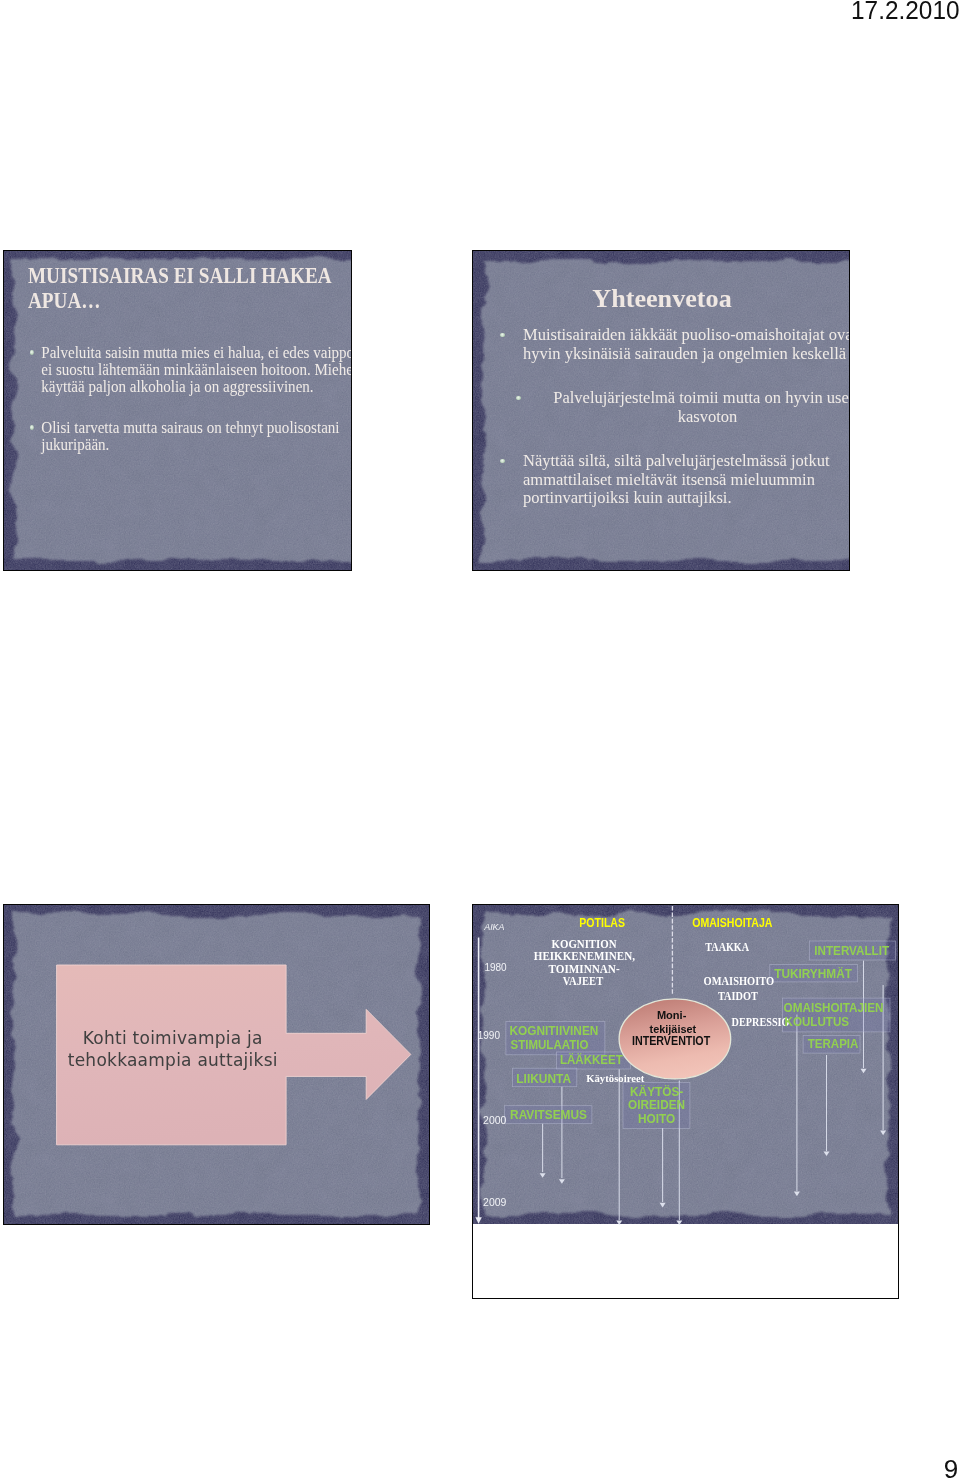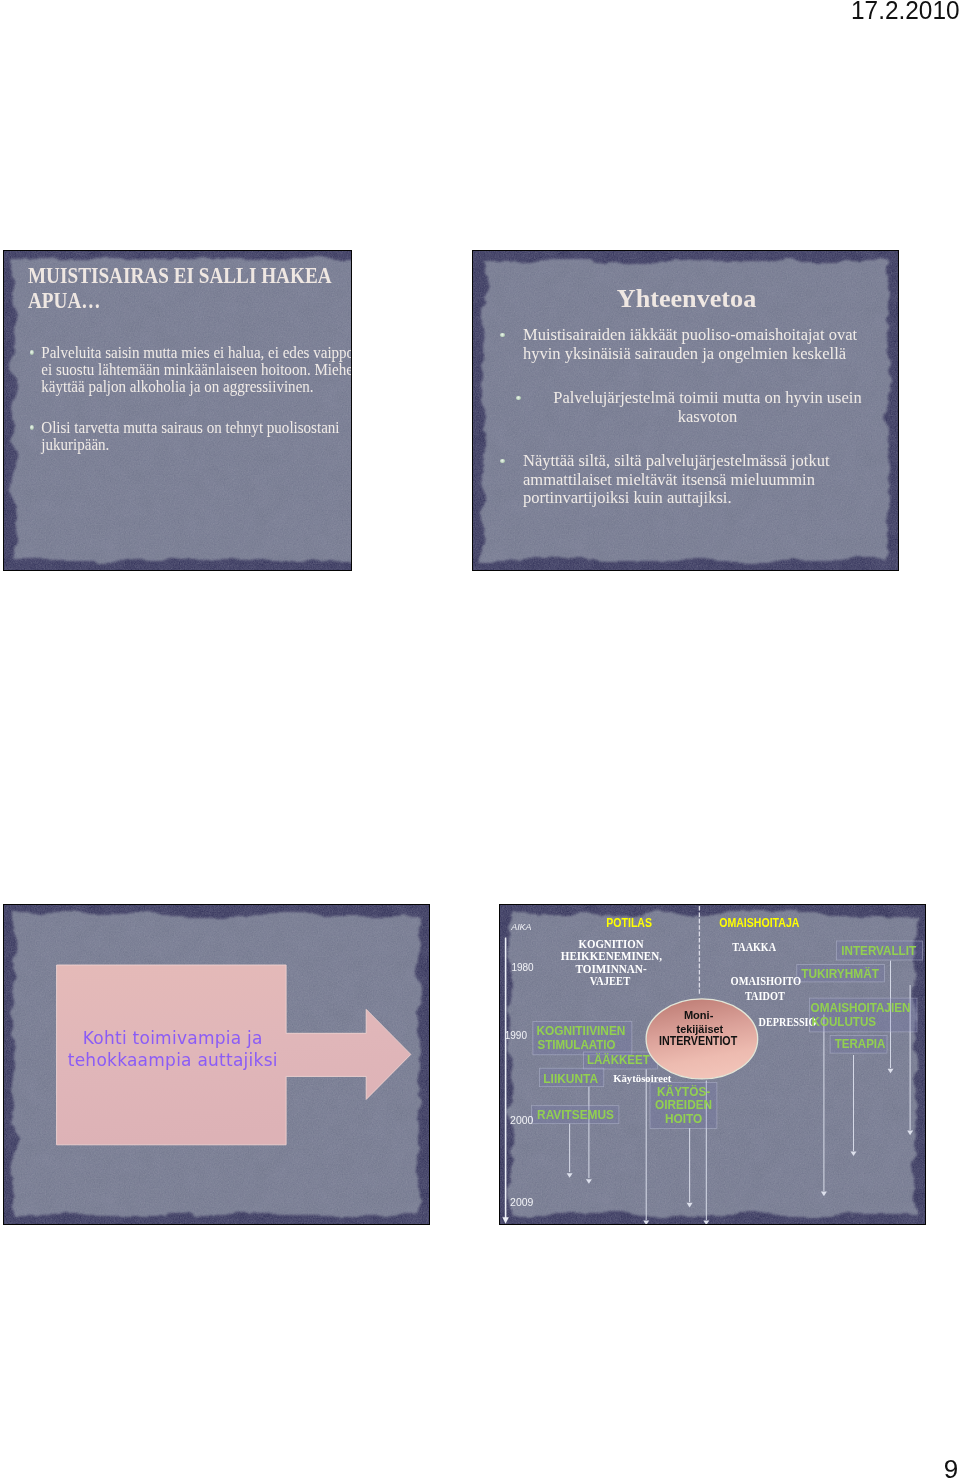--- a/index.html
+++ b/index.html
@@ -72,21 +72,21 @@
         <span class="dot"></span>
         <span class="tx">Palveluita saisin mutta mies ei halua, ei edes vaippoja. Hän ei suostu lähtemään minkäänlaiseen hoitoon. Mieheni käyttää paljon alkoholia ja on aggressiivinen.</span>
       </div>
       <div class="bl" style="left:25.5px;top:168px;width:392px;">
         <span class="dot"></span>
         <span class="tx">Olisi tarvetta mutta sairaus on tehnyt puolisostani jukuripään.</span>
       </div>
     </div>
   </div>
 
-  <div class="slide" id="slide2" style="left:472px;top:250px;width:427px;height:321px;">
+  <div class="slide" id="slide2" style="left:472px;top:250px;width:378px;height:321px;">
     <svg class="bg" width="425" height="319" viewBox="0 0 424 318" preserveAspectRatio="none">
       <defs>
         <filter id="rough2" x="-10%" y="-10%" width="120%" height="120%">
           <feTurbulence type="fractalNoise" baseFrequency="0.022 0.04" numOctaves="4" seed="31" result="t"></feTurbulence>
           <feDisplacementMap in="SourceGraphic" in2="t" scale="16" xChannelSelector="R" yChannelSelector="G" result="d"></feDisplacementMap>
           <feGaussianBlur in="d" stdDeviation="1.25"></feGaussianBlur>
         </filter>
       </defs>
       <rect width="424" height="318" fill="#26254f"></rect>
       <g filter="url(#rough2)">
@@ -139,28 +139,28 @@
         <defs>
           <linearGradient id="arrgrad" x1="0" y1="0" x2="0.2" y2="1">
             <stop offset="0" stop-color="#e5bab8"></stop>
             <stop offset="0.55" stop-color="#e0b6b9"></stop>
             <stop offset="1" stop-color="#ddb2b6"></stop>
           </linearGradient>
         </defs>
         <path d="M53.6 61 L283.1 61 L283.1 129.3 L363.2 129.3 L363.2 105.4 L407.8 150.4 L363.2 195.4 L363.2 172.4 L283.1 172.4 L283.1 240.8 L53.6 240.8 Z" fill="url(#arrgrad)" stroke="#efd3d0" stroke-width="0.9"></path>
       </svg>
       <div style="position:absolute;left:54px;top:123.2px;width:229.5px;text-align:center;
-            font-family:'DejaVu Sans',sans-serif;font-size:17px;letter-spacing:0.25px;line-height:21.7px;color:#8b5cf6;">
+            font-family:'DejaVu Sans',sans-serif;font-size:17px;letter-spacing:0.25px;line-height:21.7px;color:#404040;">
         <div>Kohti toimivampia ja</div>
         <div>tehokkaampia auttajiksi</div>
       </div>
     </div>
   </div>
 
-  <div class="slide" id="slide4" style="left:499px;top:904px;width:427px;height:321px;">
+  <div class="slide" id="slide4" style="left:472px;top:904px;width:427px;height:395px;">
     <svg class="bg" width="425" height="319" viewBox="0 0 424 318" preserveAspectRatio="none">
       <defs>
         <filter id="rough4" x="-10%" y="-10%" width="120%" height="120%">
           <feTurbulence type="fractalNoise" baseFrequency="0.022 0.04" numOctaves="4" seed="63" result="t"></feTurbulence>
           <feDisplacementMap in="SourceGraphic" in2="t" scale="16" xChannelSelector="R" yChannelSelector="G" result="d"></feDisplacementMap>
           <feGaussianBlur in="d" stdDeviation="1.25"></feGaussianBlur>
         </filter>
       </defs>
       <rect width="424" height="318" fill="#26254f"></rect>
       <g filter="url(#rough4)">

